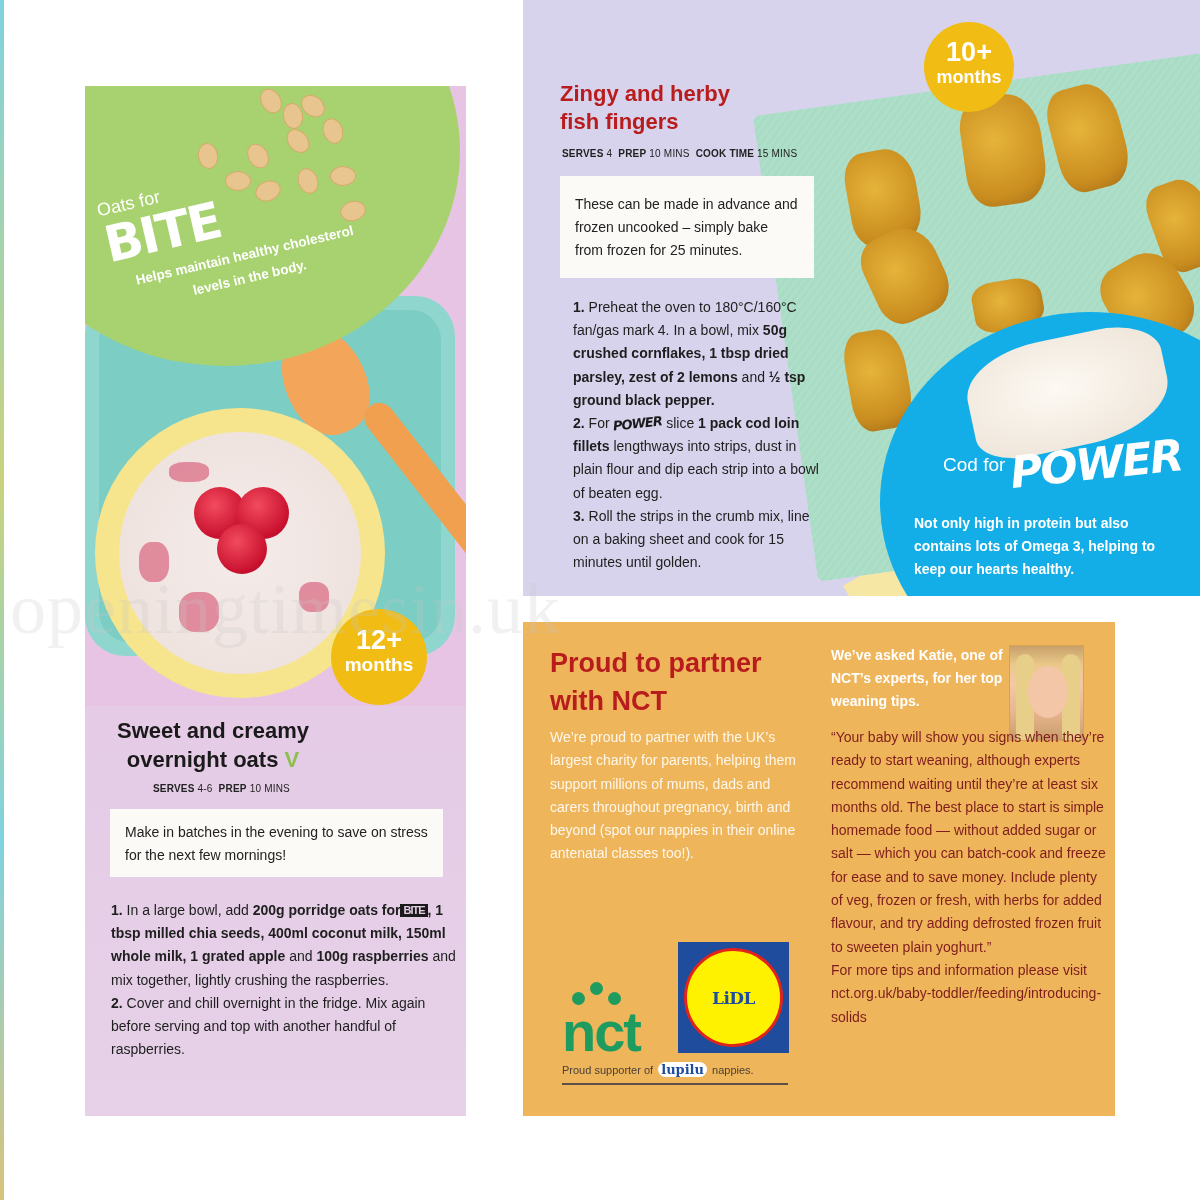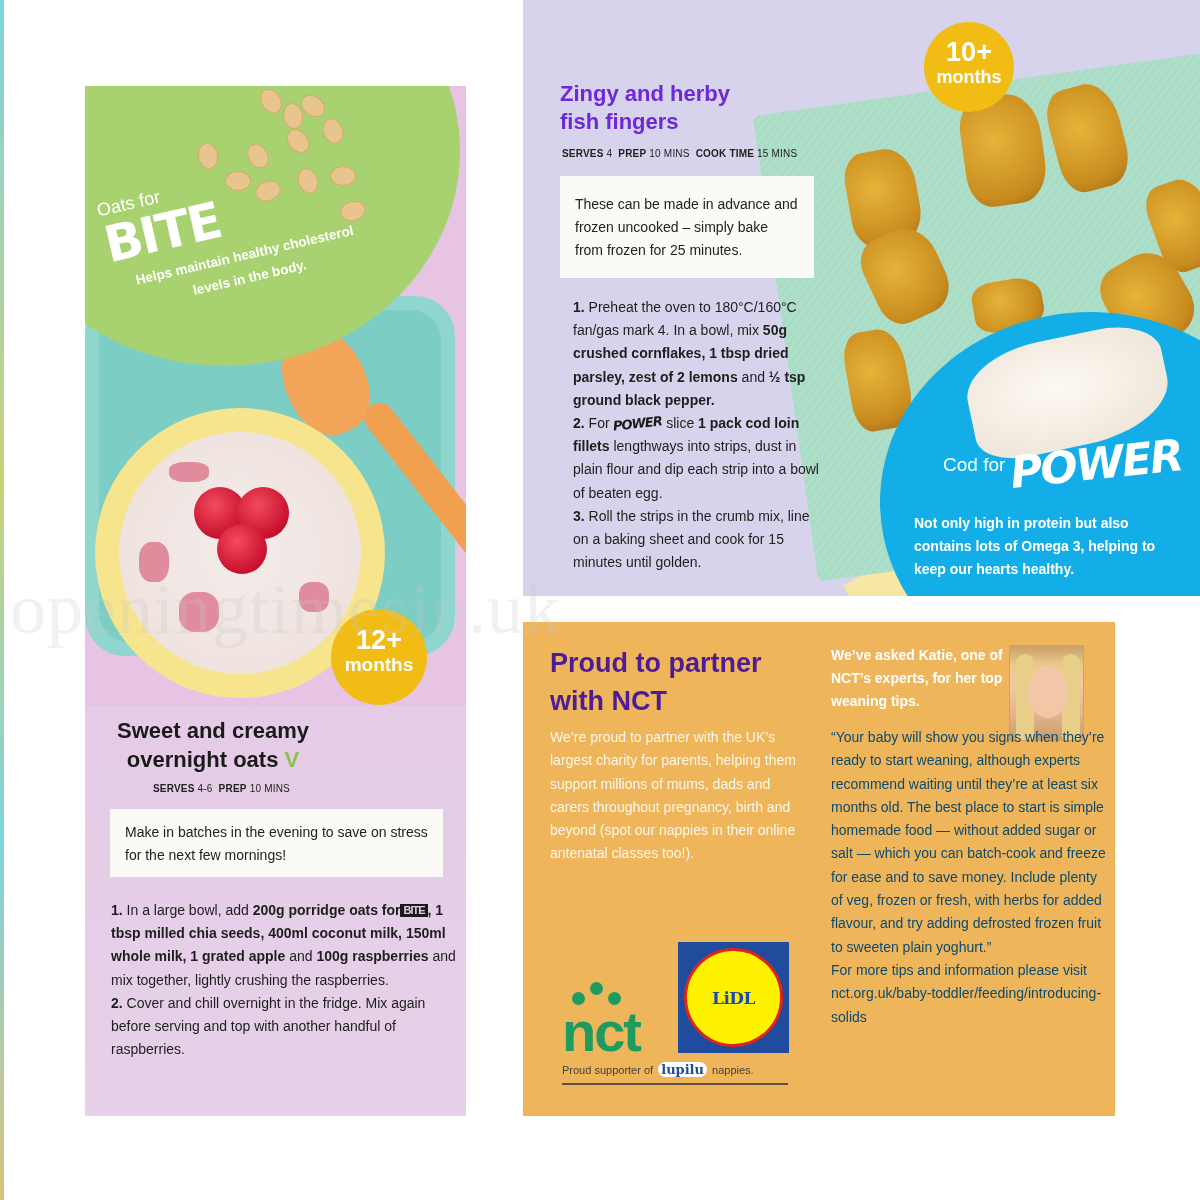--- a/index.html
+++ b/index.html
@@ -53,39 +53,39 @@
     .blue-circle { position: absolute; left: 357px; top: 312px; width: 420px; height: 380px; border-radius: 50%; background: #13aee8; }
     .cod-fillet { position: absolute; left: 445px; top: 337px; width: 200px; height: 110px; background: radial-gradient(ellipse at 45% 45%, #fdf9f3, #efe6da 80%); border-radius: 40% 30% 45% 25%; transform: rotate(-12deg); }
     .cod-label { position: absolute; left: 420px; top: 442px; color: #fff; white-space: nowrap; }
     .cod-for { font-family: "Liberation Sans", sans-serif; font-size: 19px; vertical-align: 8px; }
     .power-word { font-family: "DejaVu Sans", sans-serif; font-weight: bold; font-style: italic; font-size: 44px; letter-spacing: -2px; line-height: 1; display: inline-block; transform: rotate(-6deg); }
     .cod-desc { position: absolute; left: 391px; top: 512px; width: 270px; color: #fff; font-family: "Liberation Sans", sans-serif; font-weight: bold; font-size: 14px; line-height: 23px; }
     .badge-10 { left: 401px; top: 22px; width: 90px; height: 90px; padding-top: 15px; }
     .badge-10 .num { font-size: 27px; }
     .badge-10 .unit { font-size: 18px; }
 
-    .fish-title { position: absolute; left: 37px; top: 80px; font-family: "Liberation Sans", sans-serif; font-weight: bold; font-size: 22px; line-height: 28px; color: #6d28d9; }
+    .fish-title { position: absolute; left: 37px; top: 80px; font-family: "Liberation Sans", sans-serif; font-weight: bold; font-size: 22px; line-height: 28px; color: #b91c1c; }
     .fish-meta { position: absolute; left: 39px; top: 148px; }
     .fish-tip { left: 37px; top: 176px; width: 254px; height: 102px; padding: 17px 15px; }
     .fish-method { left: 38px; top: 296px; width: 250px; margin-left: 12px; }
     .power-inline { display: inline-block; font-family: "DejaVu Sans", sans-serif; font-weight: bold; font-style: italic; font-size: 13px; letter-spacing: -1px; color: #1a1a1a; transform: rotate(-6deg); }
 
     
     .watermark { position: absolute; left: 10px; top: 568px; font-family: Liberation Serif, serif; font-size: 72px; color: rgba(200,200,200,0.25); letter-spacing: 1px; white-space: nowrap; pointer-events: none; z-index: 20; }
 
     
     .nct-panel { position: absolute; left: 523px; top: 622px; width: 592px; height: 494px; background: #eeb55b; color: #fff; }
-    .nct-title { position: absolute; left: 27px; top: 22px; font-family: "Liberation Sans", sans-serif; font-weight: bold; font-size: 27px; line-height: 38px; color: #4c1d95; }
+    .nct-title { position: absolute; left: 27px; top: 22px; font-family: "Liberation Sans", sans-serif; font-weight: bold; font-size: 27px; line-height: 38px; color: #b91c1c; }
     .nct-body { position: absolute; left: 27px; top: 104px; width: 250px; font-family: "Liberation Sans", sans-serif; font-size: 14px; line-height: 23.3px; color: #fff7ea; }
     .katie-intro { position: absolute; left: 308px; top: 22px; width: 175px; font-family: "Liberation Sans", sans-serif; font-weight: bold; font-size: 14px; line-height: 23px; color: #fff; }
     .katie-photo { position: absolute; left: 486px; top: 23px; width: 75px; height: 96px; background: linear-gradient(180deg, #c8a06a 0%, #e9c98a 20%, #f3c9a6 40%, #e9b590 70%, #c89d6a 100%); border: 1px solid #d9a150; overflow: hidden; }
     .katie-face { position: absolute; left: 18px; top: 20px; width: 40px; height: 52px; border-radius: 50%; background: #f4c6a8; }
     .katie-hair-l { position: absolute; left: 6px; top: 8px; width: 18px; height: 90px; background: #e7cf8a; border-radius: 10px; }
     .katie-hair-r { position: absolute; left: 52px; top: 8px; width: 18px; height: 90px; background: #e7cf8a; border-radius: 10px; }
-    .katie-quote { position: absolute; left: 308px; top: 104px; width: 275px; font-family: "Liberation Sans", sans-serif; font-size: 14px; line-height: 23.3px; color: #0c4a6e; }
+    .katie-quote { position: absolute; left: 308px; top: 104px; width: 275px; font-family: "Liberation Sans", sans-serif; font-size: 14px; line-height: 23.3px; color: #7f1d1d; }
 
     .logos { position: absolute; left: 37px; top: 320px; width: 240px; height: 150px; }
     .lidl-logo { position: absolute; left: 118px; top: 0; width: 111px; height: 111px; background: #1f4c9c; }
     .lidl-circle { position: absolute; left: 6px; top: 6px; width: 99px; height: 99px; border-radius: 50%; background: #fff200; border: 3px solid #e2231a; text-align: center; }
     .lidl-text { display: block; font-family: "DejaVu Serif", serif; font-weight: bold; font-size: 17px; color: #1f4c9c; margin-top: 37px; letter-spacing: -0.5px; }
     .nct-logo { position: absolute; left: 2px; top: 45px; font-family: "Liberation Sans", sans-serif; font-weight: bold; font-size: 56px; color: #1e9c5f; line-height: 1; letter-spacing: -2px; }
     .nct-dots { position: absolute; left: 12px; top: 40px; }
     .nct-dots span { position: absolute; width: 13px; height: 13px; border-radius: 50%; background: #1e9c5f; }
     .supporter { position: absolute; left: 2px; top: 120px; font-family: "Liberation Sans", sans-serif; font-size: 11px; color: #4a4038; white-space: nowrap; }
     .lupilu { display: inline-block; font-family: "DejaVu Serif", serif; font-weight: bold; font-size: 13px; color: #1f4c9c; background: #fff; border-radius: 8px; padding: 0 3px; margin: 0 2px; }

